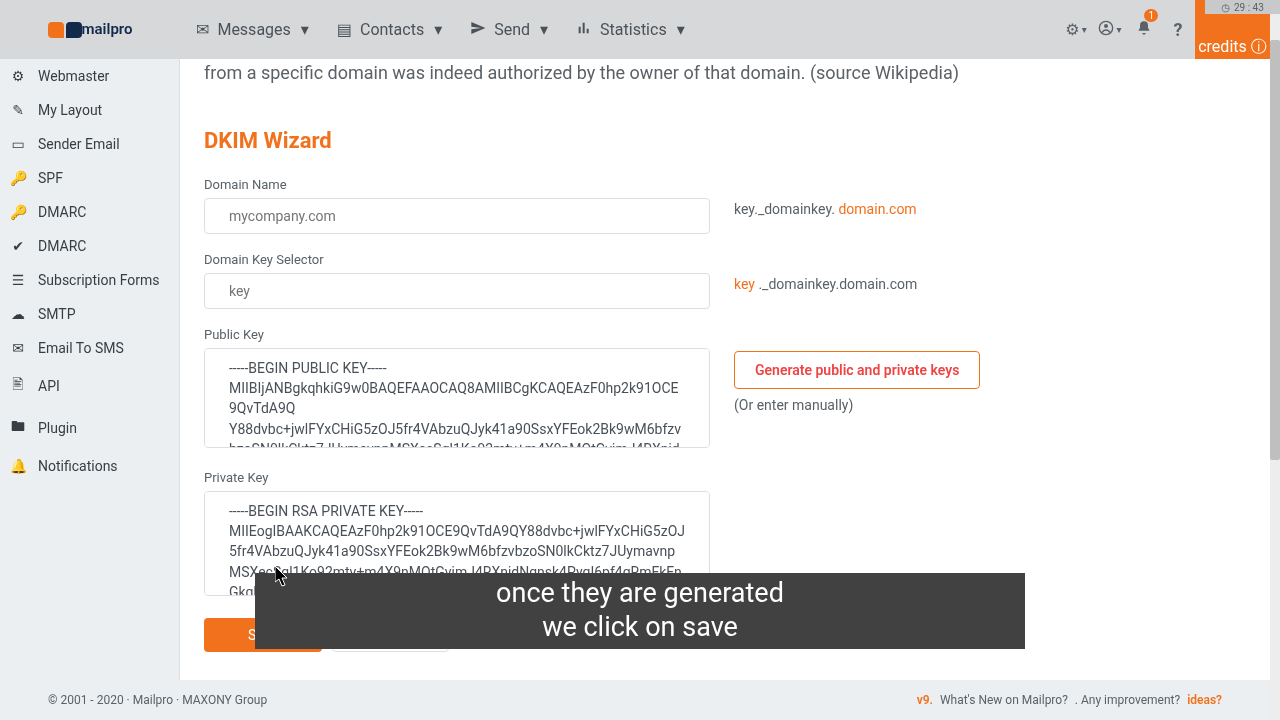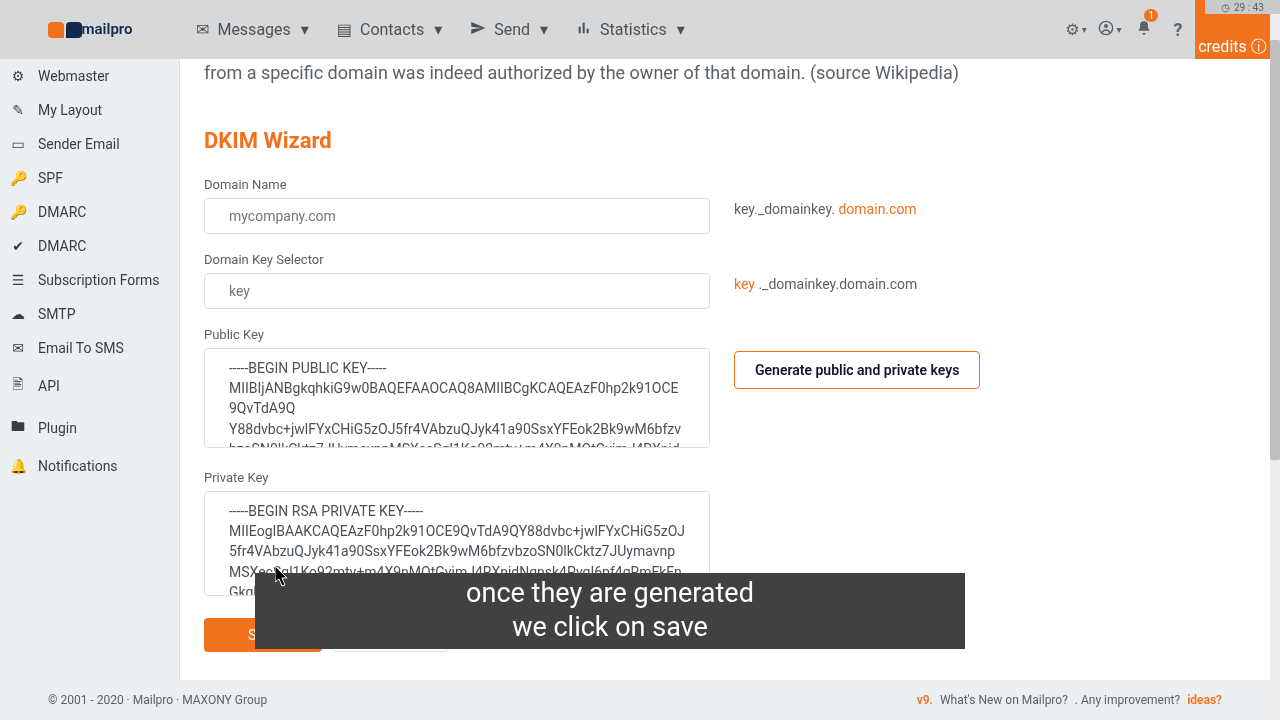--- a/index.html
+++ b/index.html
@@ -32,27 +32,27 @@
 .row { display: flex; align-items: flex-start; margin-bottom: 18px; }
 .col-l { width: 506px; }
 .col-r { padding-left: 24px; padding-top: 24px; flex: 1; }
 .label { font-size: 13px; color: #5a6268; margin-bottom: 6px; }
 .input, .textarea { width: 100%; border: 1px solid #dcdfe1; border-radius: 4px; background: #fff; padding: 9px 24px; font-size: 14px; color: #495057; font-family: inherit; }
 .textarea { resize: none; line-height: 1.45; }
 .textarea.pk { height: 100px; }
 .textarea.priv { height: 105px; }
 .hint { font-size: 14px; color: #5a6268; }
 .hint .accent { color: #f2711c; }
-.btn-gen { border: 1px solid #f2711c; color: #0f172a; background: #fff; border-radius: 4px; padding: 10px 20px; font-size: 14px; font-weight: 600; cursor: pointer; }
+.btn-gen { border: 1px solid #f2711c; color: #ef4444; background: #fff; border-radius: 4px; padding: 10px 20px; font-size: 14px; font-weight: 600; cursor: pointer; }
 .below-gen { color: #5a6268; font-size: 14px; margin-top: 8px; }
 .actions { display: flex; gap: 10px; margin-top: 8px; }
 .btn-save { background: #f2711c; color: #fff; border: none; border-radius: 4px; padding: 8px 44px; font-size: 14px; cursor: pointer; }
 .btn-cancel { background: #fff; color: #5a6268; border: 1px solid #dcdfe1; border-radius: 4px; padding: 8px 36px; font-size: 14px; cursor: pointer; }
 
-.caption { position: absolute; left: 255px; width: 710px; top: 573px; height: 76px; background: #414141; color: #fff; font-size: 27px; display: flex; flex-direction: column; align-items: center; justify-content: center; line-height: 1.25; z-index: 5; }
+.caption { position: absolute; left: 255px; width: 770px; top: 573px; height: 76px; background: #414141; color: #fff; font-size: 27px; display: flex; flex-direction: column; align-items: center; justify-content: center; line-height: 1.25; z-index: 5; }
 
 .footer { position: absolute; bottom: 0; left: 0; right: 10px; height: 40px; background: #eceff1; display: flex; align-items: center; justify-content: space-between; padding: 0 48px; font-size: 12px; color: #5a6268; }
 .footer .links span { margin-left: 4px; }
 .footer .accent { color: #f2711c; font-weight: 600; }
 
 .scrollbar { position: absolute; right: 0; top: 0; width: 10px; height: 720px; background: #ededed; }
 .scroll-thumb { position: absolute; right: 0; top: 40px; width: 10px; height: 420px; background: #bfbfbf; border-radius: 2px; }
 
 .cursor { position: absolute; left: 275px; top: 566px; z-index: 6; pointer-events: none; }
 
@@ -229,20 +229,21 @@
 
   <div class="row">
     <div class="col-l">
       <div class="label">Public Key</div>
       <textarea class="textarea pk" style="">-----BEGIN PUBLIC KEY-----
 MIIBIjANBgkqhkiG9w0BAQEFAAOCAQ8AMIIBCgKCAQEAzF0hp2k91OCE9QvTdA9Q
 Y88dvbc+jwlFYxCHiG5zOJ5fr4VAbzuQJyk41a90SsxYFEok2Bk9wM6bfzvbzoSN0lkCktz7JUymavnpMSXecSql1Ko92mtv+m4X9nMOtGvjmJ4RXnjdNgnsk4PyqI6</textarea>
     </div>
     <div class="col-r">
       <button class="btn-gen">Generate public and private keys</button>
+      <div class="below-gen">(Or enter manually)</div>
     </div>
   </div>
 
   <div class="row">
     <div class="col-l">
       <div class="label">Private Key</div>
       <textarea class="textarea priv" style="">-----BEGIN RSA PRIVATE KEY-----
 MIIEogIBAAKCAQEAzF0hp2k91OCE9QvTdA9QY88dvbc+jwlFYxCHiG5zOJ5fr4VAbzuQJyk41a90SsxYFEok2Bk9wM6bfzvbzoSN0lkCktz7JUymavnpMSXecSql1Ko92mtv+m4X9nMOtGvjmJ4RXnjdNgnsk4PyqI6pf4gRmFkFnGkgFR18vAOyksdgxiDR</textarea>
     </div>
   </div>

